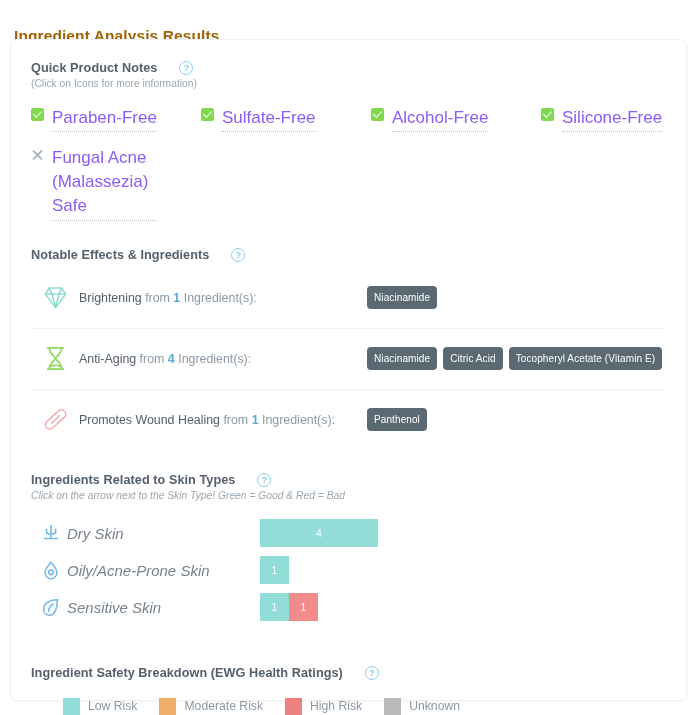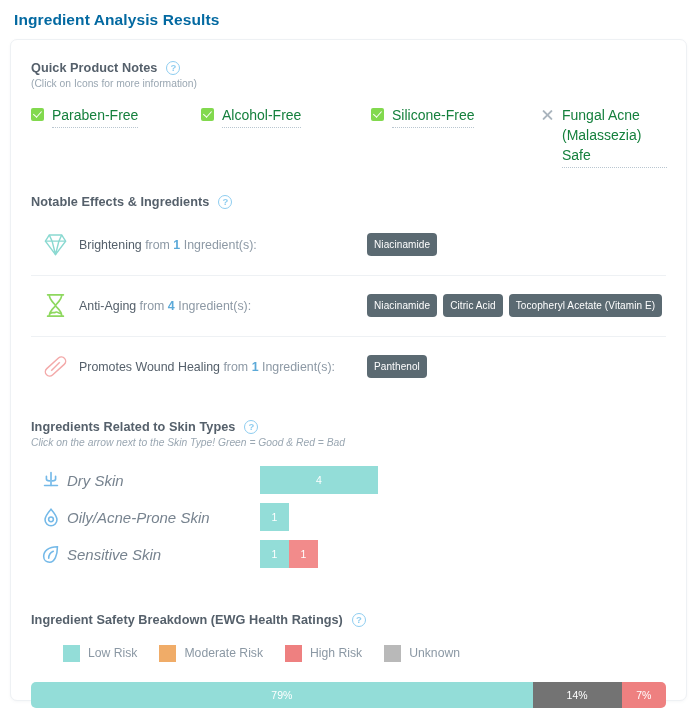--- a/index.html
+++ b/index.html
@@ -12,22 +12,22 @@
     background: #ffffff;
     font-family: "Liberation Sans", sans-serif;
     color: #5b6b7a;
     overflow: hidden;
   }
 
   
   .page-title {
     font-size: 15.5px;
     font-weight: bold;
-    color: #0369a1;
-    padding: 11px 0 0 14px;
+    color: #a16207;
+    padding: 27px 0 0 14px;
     letter-spacing: .1px;
   }
 
   
   .card {
     position: absolute;
     left: 10px;
     top: 39px;
     width: 677px;
     height: 662px;
@@ -38,21 +38,21 @@
     box-shadow: 0 1px 3px rgba(80,100,120,.05);
   }
   .card-inner {
     padding: 21px 20px 0 20px;
   }
 
   
   .sec-head {
     display: flex;
     align-items: center;
-    gap: 9px;
+    gap: 22px;
   }
   .sec-title {
     font-size: 12.7px;
     font-weight: bold;
     color: #55606b;
     letter-spacing: .05px;
   }
   .sec-sub {
     font-size: 10.3px;
     color: #9aa7b2;
@@ -124,22 +124,22 @@
     top: 5.5px;
     width: 13px;
     height: 2px;
     background: #aab5be;
     border-radius: 1px;
   }
   .xmark::before { transform: rotate(45deg); }
   .xmark::after  { transform: rotate(-45deg); }
 
   .note-label {
-    font-size: 14px;
-    color: #15803d;
+    font-size: 17px;
+    color: #8b5cf6;
     line-height: 1.42;
     border-bottom: 1px dotted #b9c6d0;
     padding-bottom: 1px;
   }
 
   
   .effects-head { margin-top: 27px; }
   .effect-row {
     display: flex;
     align-items: center;
@@ -280,20 +280,24 @@
     <div class="sec-head">
       <span class="sec-title">Quick Product Notes</span>
       <span class="help-icon">?</span>
     </div>
     <div class="sec-sub">(Click on Icons for more information)</div>
 
     <div class="notes-grid">
       <div class="note">
         <span class="chk"></span>
         <span class="note-label">Paraben-Free</span>
+      </div>
+      <div class="note">
+        <span class="chk"></span>
+        <span class="note-label">Sulfate-Free</span>
       </div>
       <div class="note">
         <span class="chk"></span>
         <span class="note-label">Alcohol-Free</span>
       </div>
       <div class="note">
         <span class="chk"></span>
         <span class="note-label">Silicone-Free</span>
       </div>
       <div class="note">

